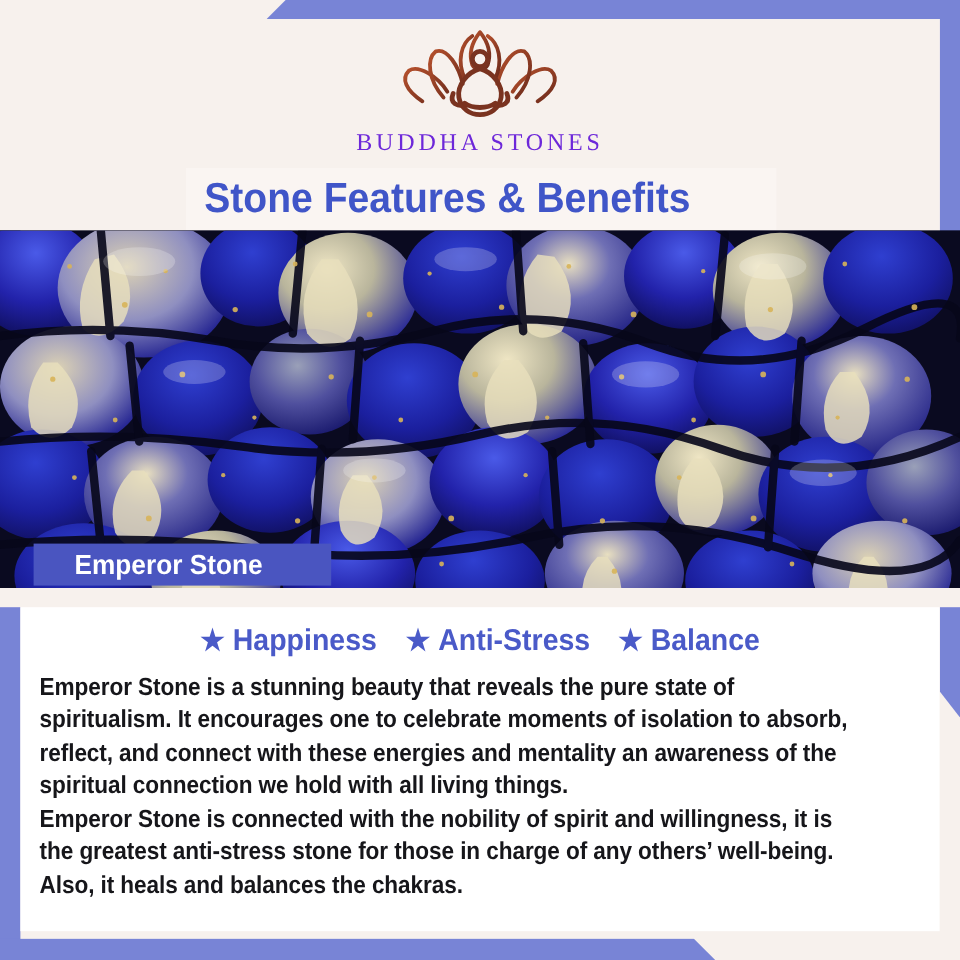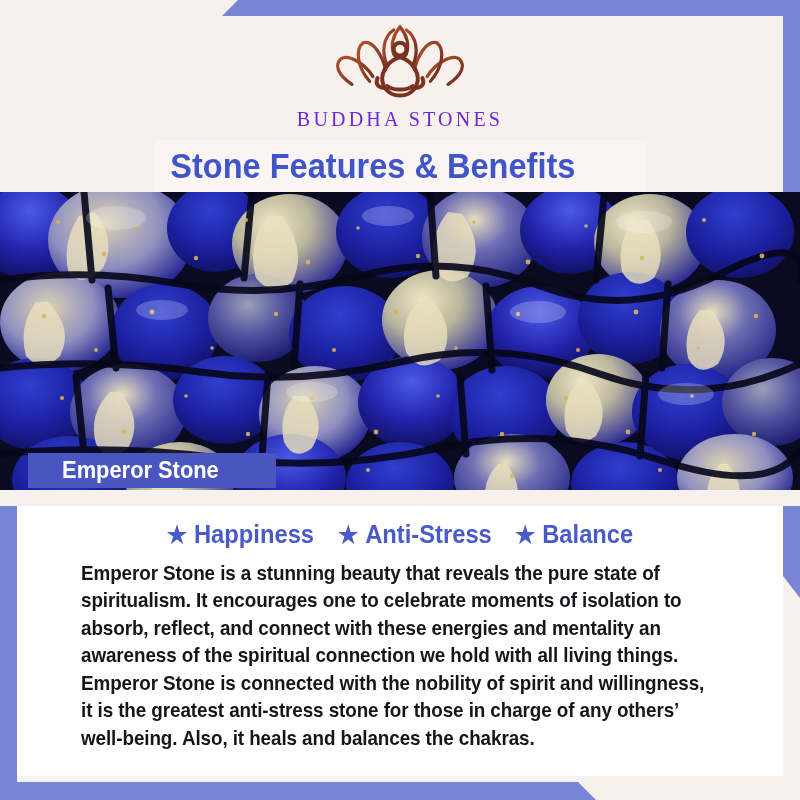--- a/index.html
+++ b/index.html
@@ -113,21 +113,20 @@
     color:#4a5ac8;
     font-size:25px; font-weight:bold;
     font-family:"Liberation Sans Narrow","Liberation Sans",sans-serif;
     transform:scaleX(0.95);
     white-space:nowrap;
   }
   .benefit .star { font-size:24px; line-height:1; }
 
   .paragraphs {
     padding:0 8px;
-    margin-left:48px;
   }
   .paragraphs p {
     font-size:20.5px;
     font-weight:bold;
     line-height:1.34;
     color:#16161a;
     font-family:"Liberation Sans Narrow","Liberation Sans",sans-serif;
     transform:scaleX(0.92);
     transform-origin:left center;
     letter-spacing:-0.1px;

